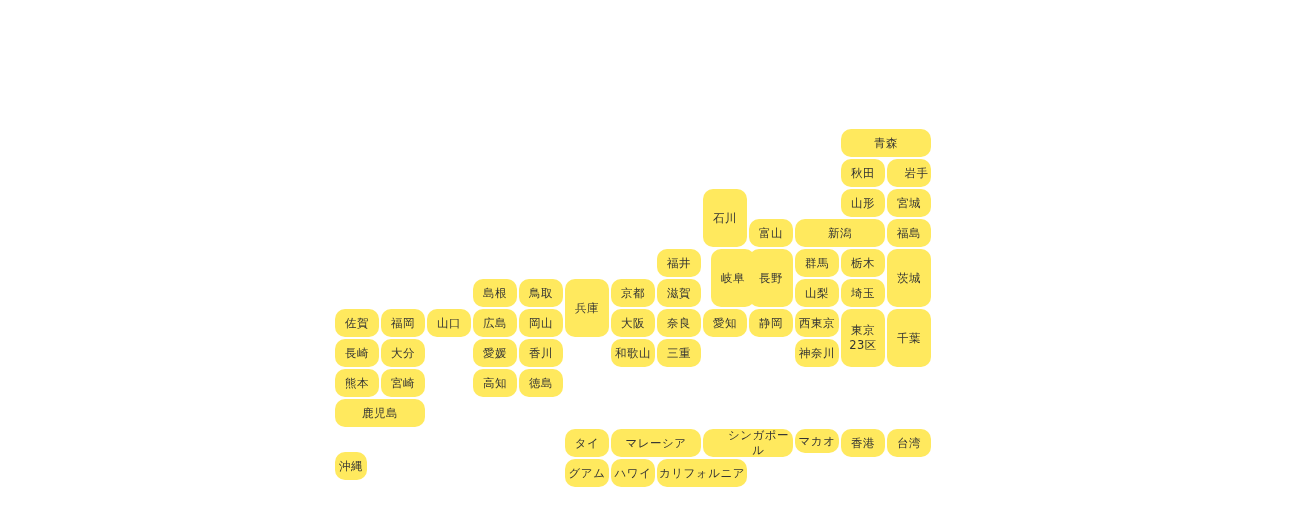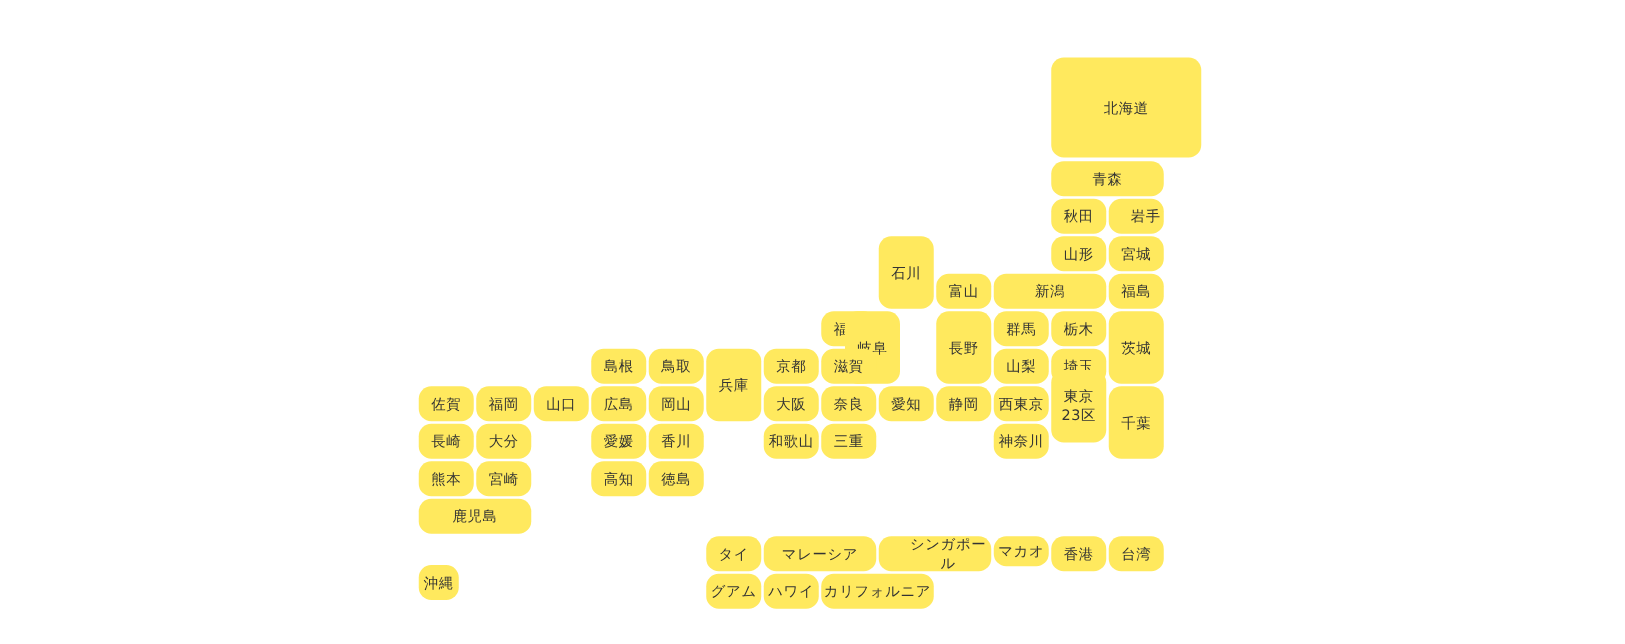--- a/index.html
+++ b/index.html
@@ -35,32 +35,31 @@
       cursor: pointer;
       box-sizing: border-box;
       white-space: pre-line;
       letter-spacing: 0.5px;
     }
   </style>
 </head>
 <body>
 
 <div id="map">
-    <div class="tile" style="left: 841px; top: 46px; width: 120px; height: 80px; background: rgb(255, 233, 94); color: rgb(51, 51, 51);">北海道</div>
     <div class="tile" style="left: 841px; top: 129px; width: 90px; height: 28px; background: rgb(255, 233, 94); color: rgb(51, 51, 51);">青森</div>
     <div class="tile" style="left: 841px; top: 159px; width: 44px; height: 28px; background: rgb(255, 233, 94); color: rgb(51, 51, 51);">秋田</div>
     <div class="tile" style="left: 887px; top: 159px; width: 44px; height: 28px; background: rgb(255, 233, 94); color: rgb(51, 51, 51); padding-left: 15px;">岩手</div>
     <div class="tile" style="left: 703px; top: 189px; width: 44px; height: 58px; background: rgb(255, 233, 94); color: rgb(51, 51, 51);">石川</div>
     <div class="tile" style="left: 841px; top: 189px; width: 44px; height: 28px; background: rgb(255, 233, 94); color: rgb(51, 51, 51);">山形</div>
     <div class="tile" style="left: 887px; top: 189px; width: 44px; height: 28px; background: rgb(255, 233, 94); color: rgb(51, 51, 51);">宮城</div>
     <div class="tile" style="left: 749px; top: 219px; width: 44px; height: 28px; background: rgb(255, 233, 94); color: rgb(51, 51, 51);">富山</div>
     <div class="tile" style="left: 795px; top: 219px; width: 90px; height: 28px; background: rgb(255, 233, 94); color: rgb(51, 51, 51);">新潟</div>
     <div class="tile" style="left: 887px; top: 219px; width: 44px; height: 28px; background: rgb(255, 233, 94); color: rgb(51, 51, 51);">福島</div>
     <div class="tile" style="left: 657px; top: 249px; width: 44px; height: 28px; background: rgb(255, 233, 94); color: rgb(51, 51, 51);">福井</div>
-    <div class="tile" style="left: 676px; top: 249px; width: 44px; height: 58px; background: rgb(255, 233, 94); color: rgb(51, 51, 51);">岐阜</div>
+    <div class="tile" style="left: 711px; top: 249px; width: 44px; height: 58px; background: rgb(255, 233, 94); color: rgb(51, 51, 51);">岐阜</div>
     <div class="tile" style="left: 749px; top: 249px; width: 44px; height: 58px; background: rgb(255, 233, 94); color: rgb(51, 51, 51);">長野</div>
     <div class="tile" style="left: 795px; top: 249px; width: 44px; height: 28px; background: rgb(255, 233, 94); color: rgb(51, 51, 51);">群馬</div>
     <div class="tile" style="left: 841px; top: 249px; width: 44px; height: 28px; background: rgb(255, 233, 94); color: rgb(51, 51, 51);">栃木</div>
     <div class="tile" style="left: 887px; top: 249px; width: 44px; height: 58px; background: rgb(255, 233, 94); color: rgb(51, 51, 51);">茨城</div>
     <div class="tile" style="left: 473px; top: 279px; width: 44px; height: 28px; background: rgb(255, 233, 94); color: rgb(51, 51, 51);">島根</div>
     <div class="tile" style="left: 519px; top: 279px; width: 44px; height: 28px; background: rgb(255, 233, 94); color: rgb(51, 51, 51);">鳥取</div>
     <div class="tile" style="left: 565px; top: 279px; width: 44px; height: 58px; background: rgb(255, 233, 94); color: rgb(51, 51, 51);">兵庫</div>
     <div class="tile" style="left: 611px; top: 279px; width: 44px; height: 28px; background: rgb(255, 233, 94); color: rgb(51, 51, 51);">京都</div>
     <div class="tile" style="left: 657px; top: 279px; width: 44px; height: 28px; background: rgb(255, 233, 94); color: rgb(51, 51, 51);">滋賀</div>
     <div class="tile" style="left: 795px; top: 279px; width: 44px; height: 28px; background: rgb(255, 233, 94); color: rgb(51, 51, 51); border-radius: 10px;">山梨</div>
@@ -68,21 +67,21 @@
     <div class="tile" style="left: 335px; top: 309px; width: 44px; height: 28px; background: rgb(255, 233, 94); color: rgb(51, 51, 51); border-radius: 10px;">佐賀</div>
     <div class="tile" style="left: 381px; top: 309px; width: 44px; height: 28px; background: rgb(255, 233, 94); color: rgb(51, 51, 51);">福岡</div>
     <div class="tile" style="left: 427px; top: 309px; width: 44px; height: 28px; background: rgb(255, 233, 94); color: rgb(51, 51, 51);">山口</div>
     <div class="tile" style="left: 473px; top: 309px; width: 44px; height: 28px; background: rgb(255, 233, 94); color: rgb(51, 51, 51);">広島</div>
     <div class="tile" style="left: 519px; top: 309px; width: 44px; height: 28px; background: rgb(255, 233, 94); color: rgb(51, 51, 51);">岡山</div>
     <div class="tile" style="left: 611px; top: 309px; width: 44px; height: 28px; background: rgb(255, 233, 94); color: rgb(51, 51, 51);">大阪</div>
     <div class="tile" style="left: 657px; top: 309px; width: 44px; height: 28px; background: rgb(255, 233, 94); color: rgb(51, 51, 51);">奈良</div>
     <div class="tile" style="left: 703px; top: 309px; width: 44px; height: 28px; background: rgb(255, 233, 94); color: rgb(51, 51, 51);">愛知</div>
     <div class="tile" style="left: 749px; top: 309px; width: 44px; height: 28px; background: rgb(255, 233, 94); color: rgb(51, 51, 51);">静岡</div>
     <div class="tile" style="left: 795px; top: 309px; width: 44px; height: 28px; background: rgb(255, 233, 94); color: rgb(51, 51, 51);">西東京</div>
-    <div class="tile" style="left: 841px; top: 296px; width: 44px; height: 58px; background: rgb(255, 233, 94); color: rgb(51, 51, 51);">東京
+    <div class="tile" style="left: 841px; top: 309px; width: 44px; height: 58px; background: rgb(255, 233, 94); color: rgb(51, 51, 51);">東京
 23区</div>
     <div class="tile" style="left: 887px; top: 309px; width: 44px; height: 58px; background: rgb(255, 233, 94); color: rgb(51, 51, 51);">千葉</div>
     <div class="tile" style="left: 335px; top: 339px; width: 44px; height: 28px; background: rgb(255, 233, 94); color: rgb(51, 51, 51);">長崎</div>
     <div class="tile" style="left: 381px; top: 339px; width: 44px; height: 28px; background: rgb(255, 233, 94); color: rgb(51, 51, 51);">大分</div>
     <div class="tile" style="left: 473px; top: 339px; width: 44px; height: 28px; background: rgb(255, 233, 94); color: rgb(51, 51, 51);">愛媛</div>
     <div class="tile" style="left: 519px; top: 339px; width: 44px; height: 28px; background: rgb(255, 233, 94); color: rgb(51, 51, 51);">香川</div>
     <div class="tile" style="left: 611px; top: 339px; width: 44px; height: 28px; background: rgb(255, 233, 94); color: rgb(51, 51, 51);">和歌山</div>
     <div class="tile" style="left: 657px; top: 339px; width: 44px; height: 28px; background: rgb(255, 233, 94); color: rgb(51, 51, 51);">三重</div>
     <div class="tile" style="left: 795px; top: 339px; width: 44px; height: 28px; background: rgb(255, 233, 94); color: rgb(51, 51, 51);">神奈川</div>
     <div class="tile" style="left: 335px; top: 369px; width: 44px; height: 28px; background: rgb(255, 233, 94); color: rgb(51, 51, 51);">熊本</div>

